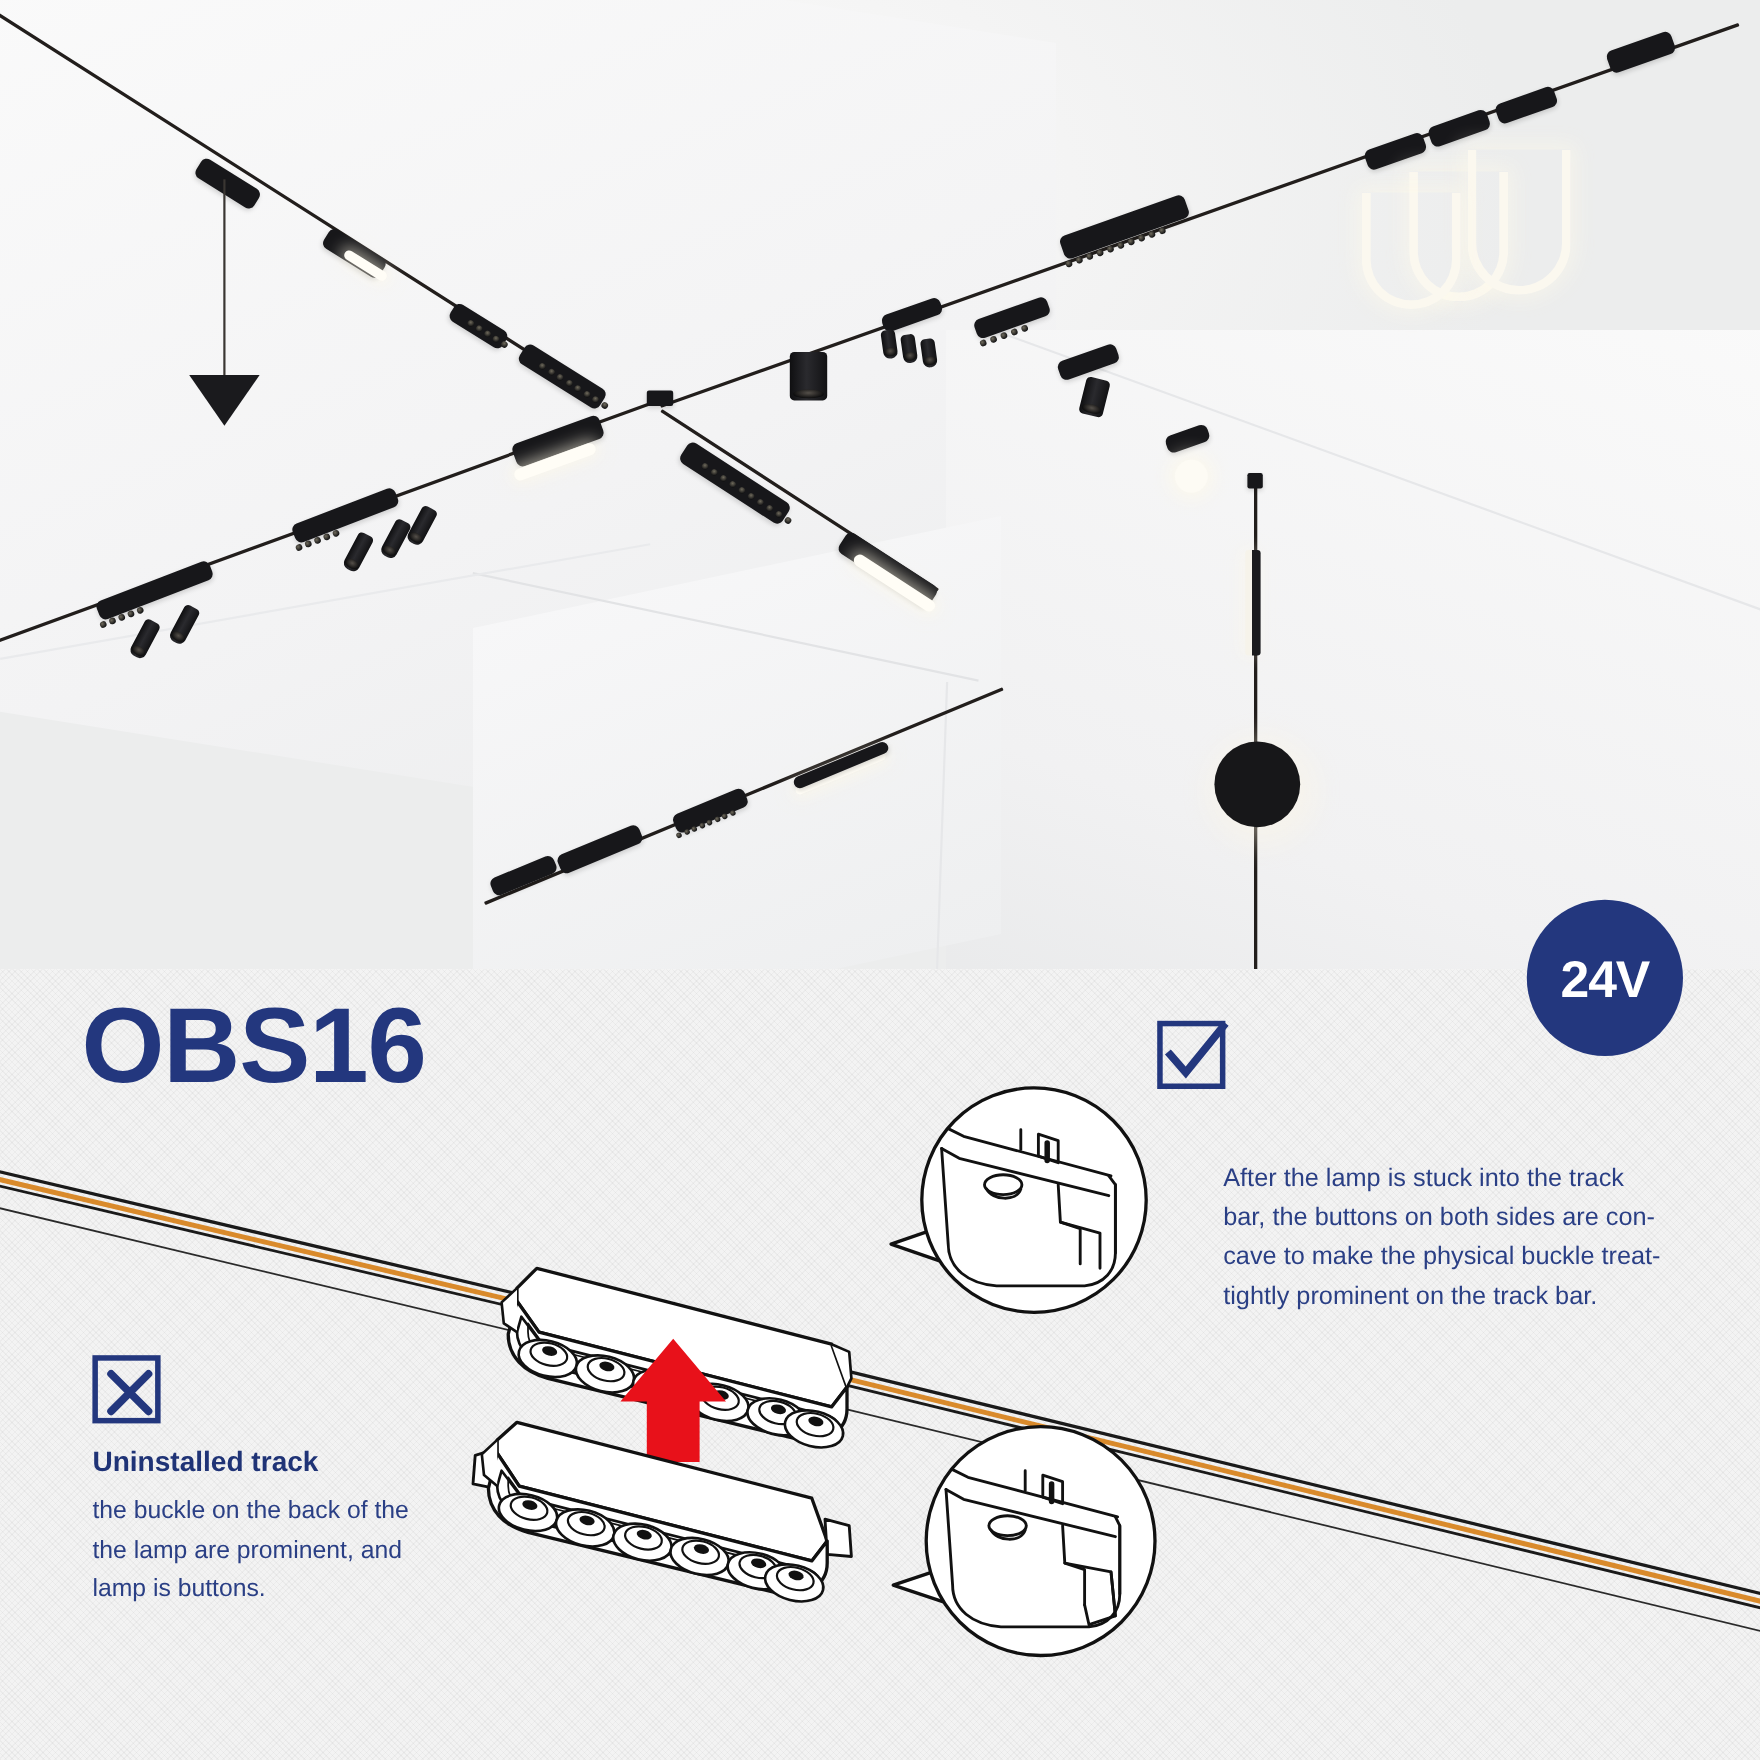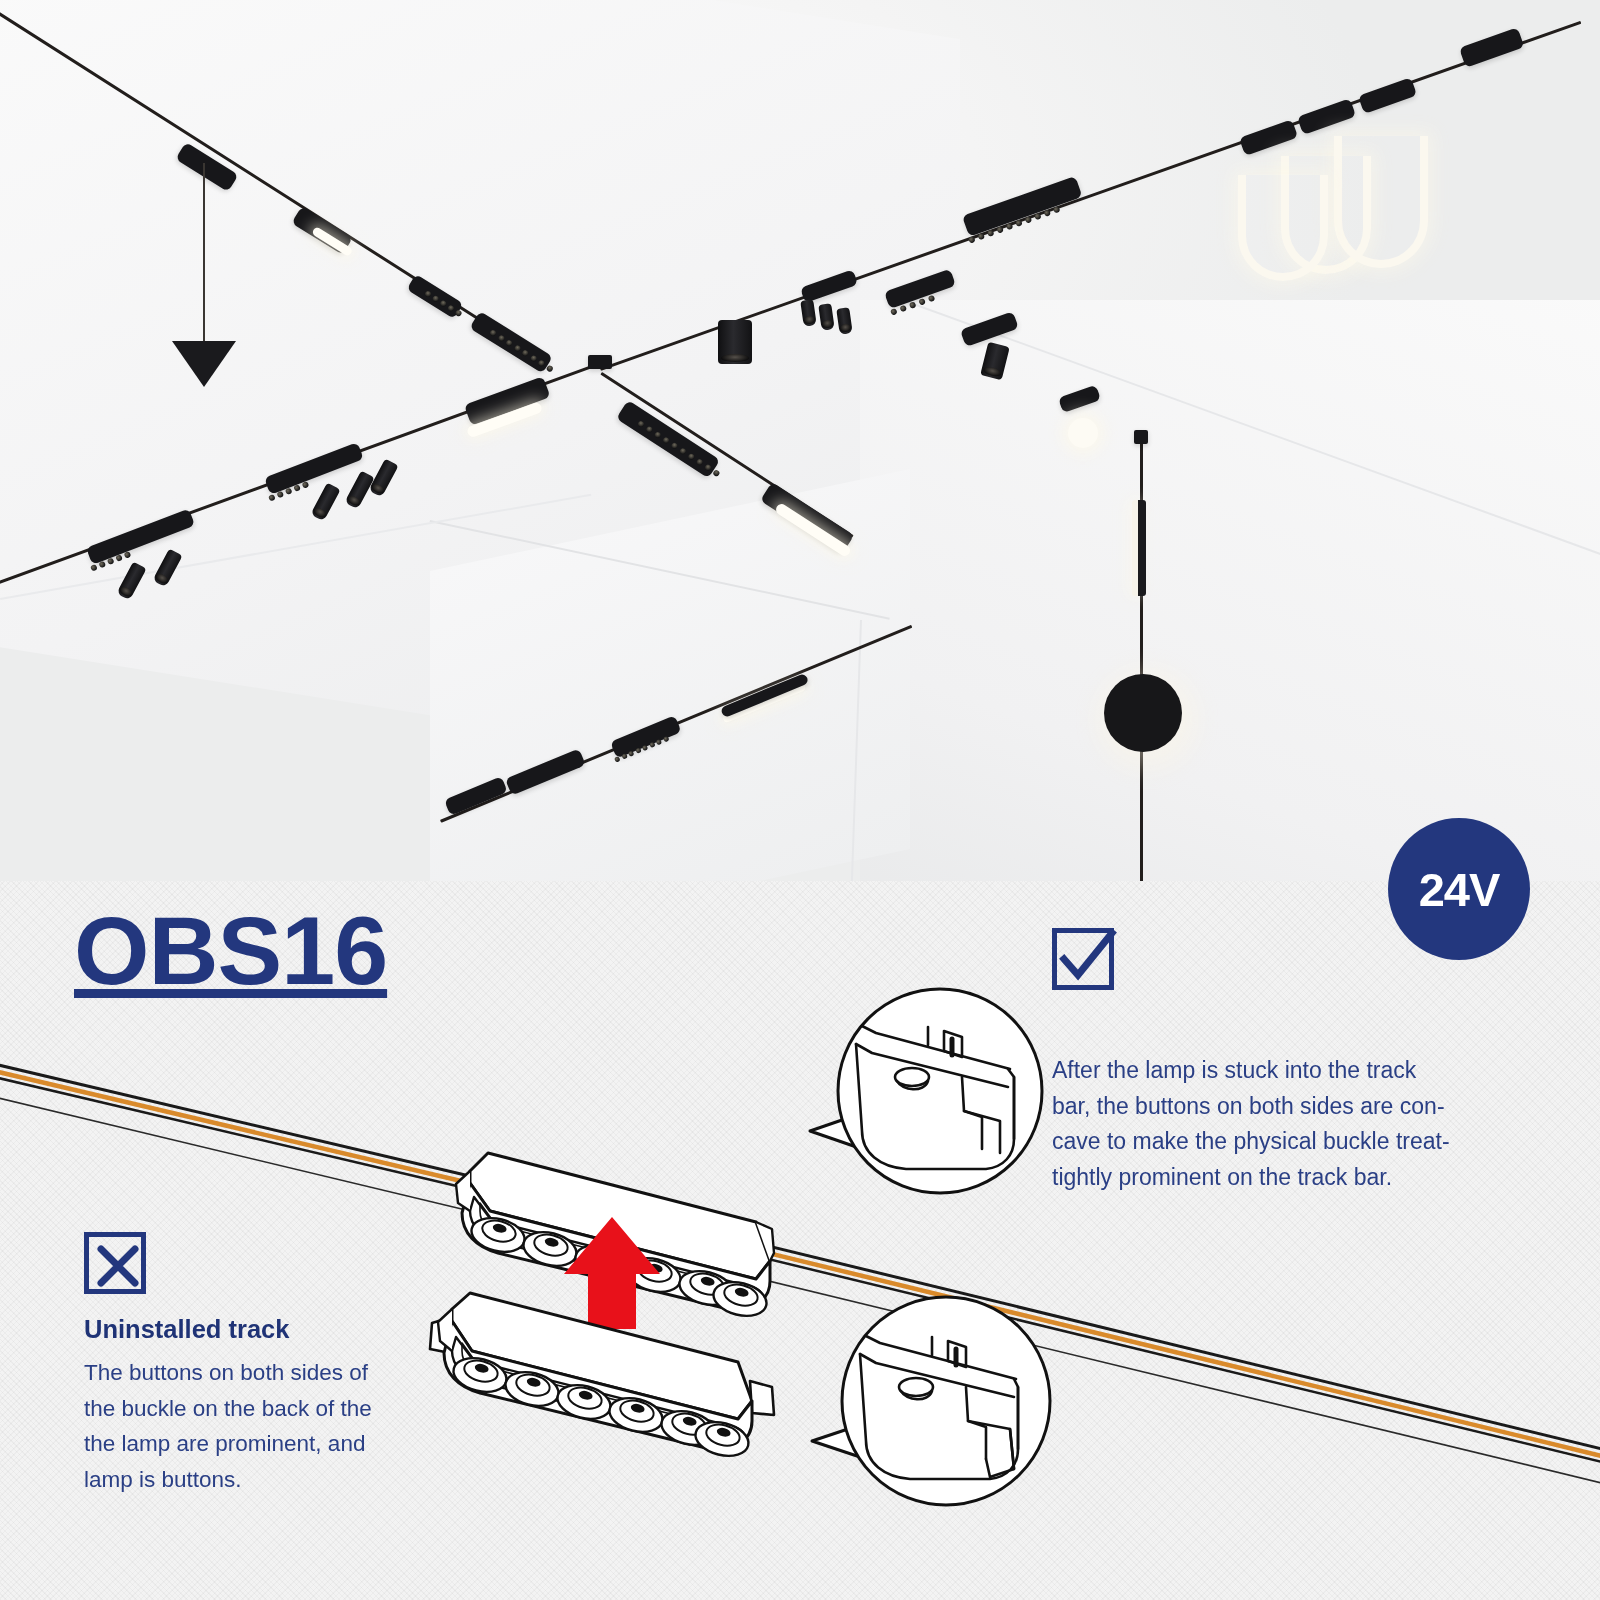--- a/index.html
+++ b/index.html
@@ -87,37 +87,36 @@
       repeating-linear-gradient(45deg, rgba(0,0,0,.035) 0 1px, transparent 1px 4px),
       repeating-linear-gradient(-45deg, rgba(0,0,0,.03) 0 1px, transparent 1px 4px);
     opacity:.9;
   }
   #lower-inner{position:absolute;inset:0;}
 
   #title{
     position:absolute;left:74px;top:902px;
     font-size:97px;font-weight:bold;letter-spacing:-1px;line-height:1;
     color:#23377e;
-    text-decoration:underline;
   }
 
   #badge{
     position:absolute;left:1388px;top:818px;width:142px;height:142px;border-radius:50%;
     background:#23377e;color:#fff;display:flex;align-items:center;justify-content:center;
     font-size:47px;font-weight:bold;letter-spacing:-1px;
   }
 
   .mark-box{position:absolute;width:52px;height:52px;border:5px solid #23377e;}
   .mark-box svg{position:absolute;left:-9px;top:-12px;overflow:visible;}
 
   .blk-title{position:absolute;color:#1f3376;font-weight:bold;}
   .blk-body{position:absolute;color:#2a3f85;}
 
   #right-title{left:1052px;top:1013px;font-size:25.5px;}
-  #right-body{left:1052px;top:1053px;font-size:23px;line-height:35.5px;width:420px;}
+  #right-body{left:1112px;top:1053px;font-size:23px;line-height:35.5px;width:420px;}
   #left-title{left:84px;top:1315px;font-size:25.5px;}
   #left-body{left:84px;top:1355px;font-size:22.5px;line-height:35.5px;width:320px;}
 
   svg.art{position:absolute;left:0;top:0;width:1600px;height:719px;overflow:visible;}
 </style>
 </head>
 <body>
 
 <div id="page">
 
@@ -488,19 +487,18 @@
 
   <div class="blk-body" id="right-body">
     <div>After the lamp is stuck into the track</div>
     <div>bar, the buttons on both sides are con-</div>
     <div>cave to make the physical buckle treat-</div>
     <div>tightly prominent on the track bar.</div>
   </div>
 
   <div class="blk-title" id="left-title">Uninstalled track</div>
   <div class="blk-body" id="left-body">
-    <div>The buttons on both sides of</div>
     <div>the buckle on the back of the</div>
     <div>the lamp are prominent, and</div>
     <div>lamp is buttons.</div>
   </div>
 
 </div>
 
 </body></html>

